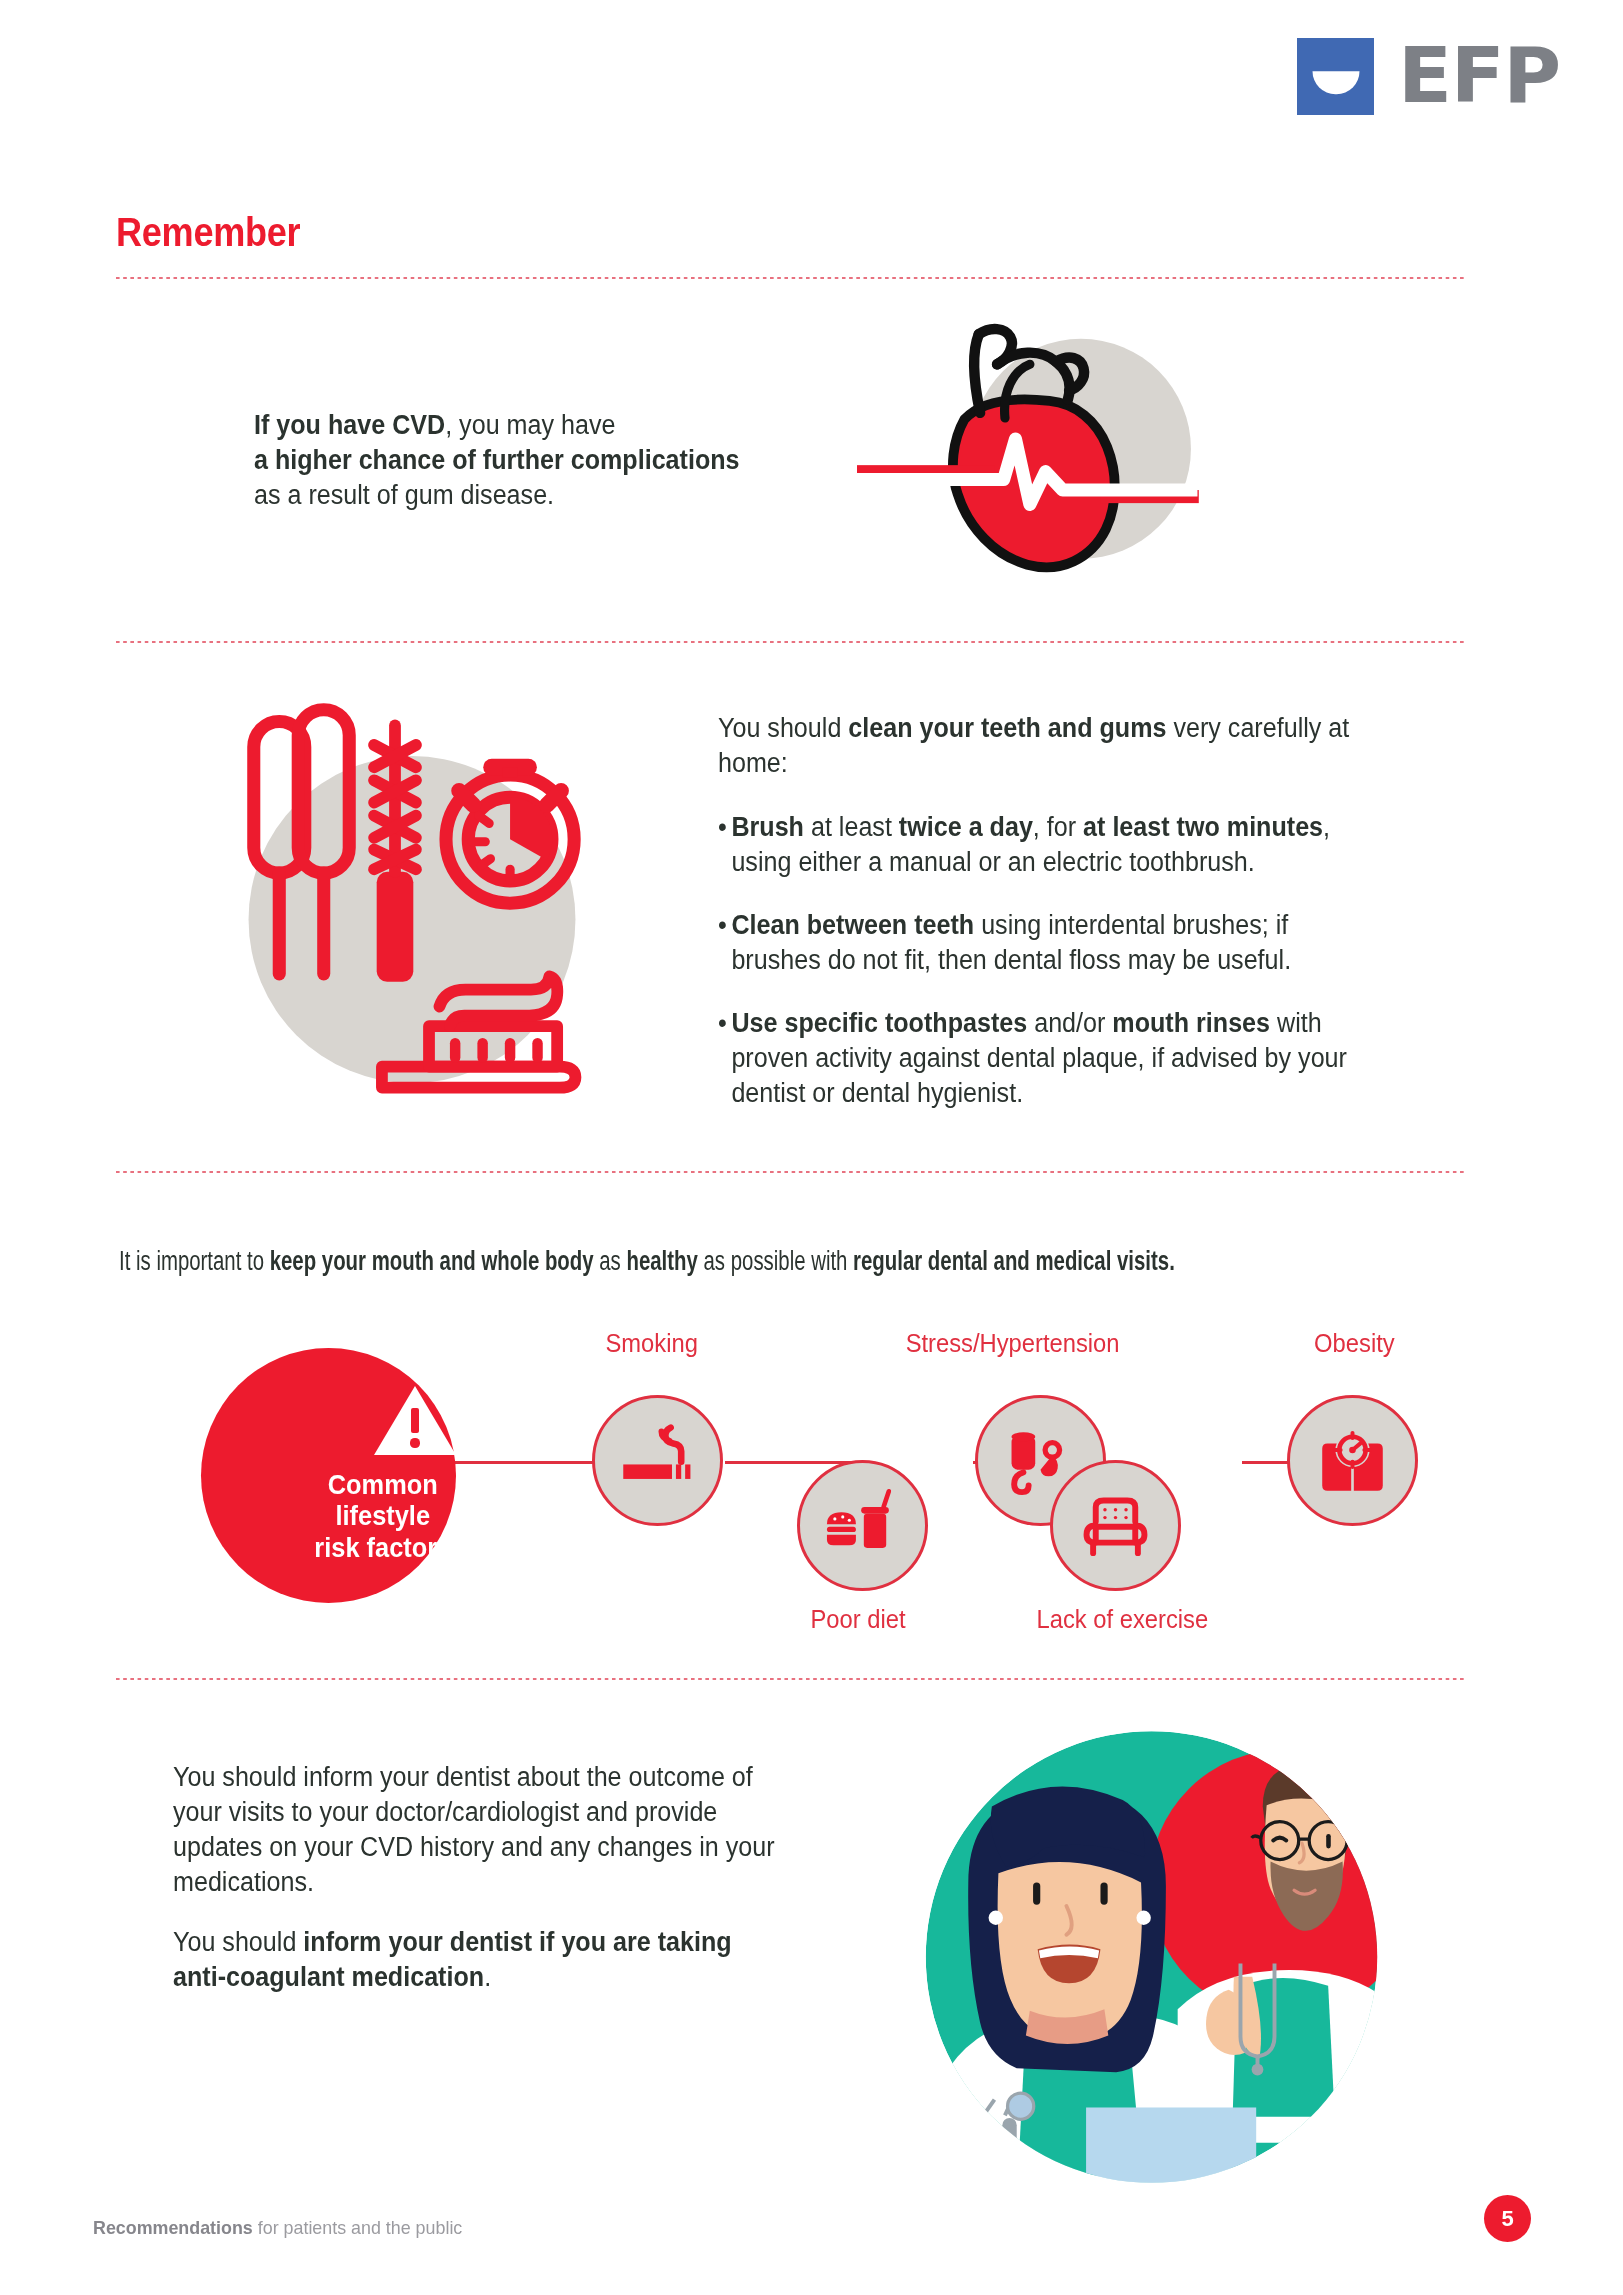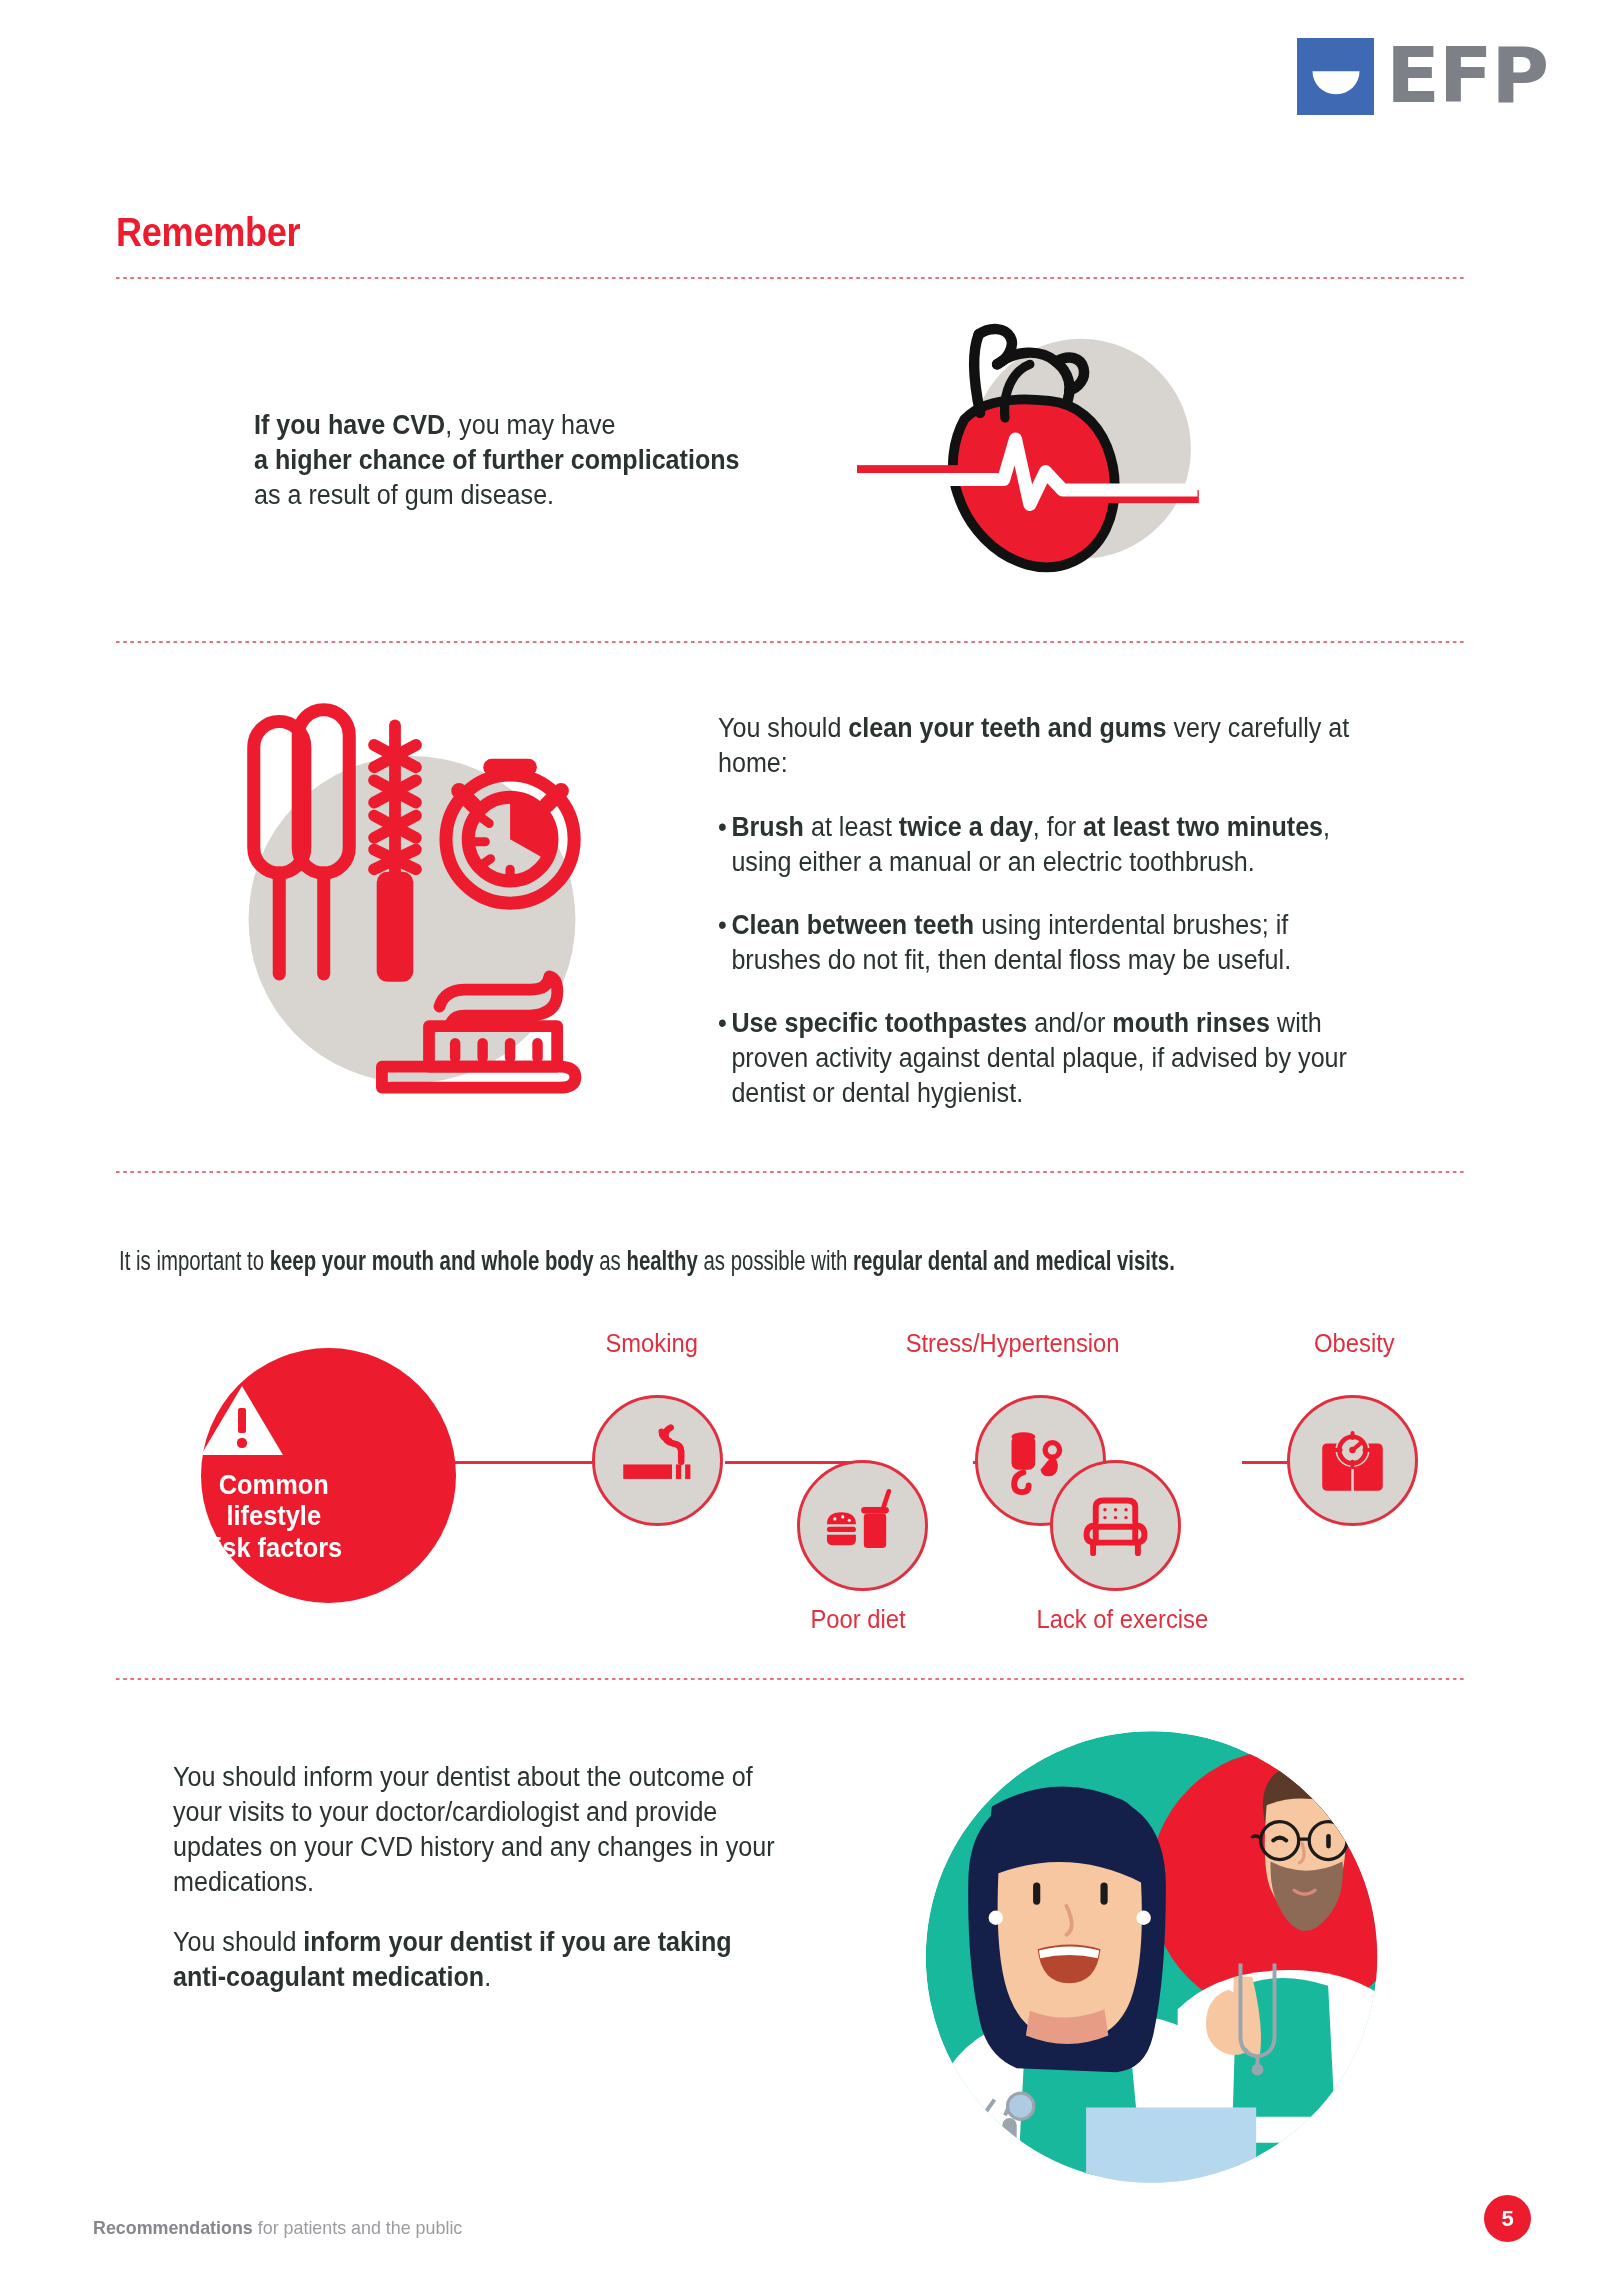--- a/index.html
+++ b/index.html
@@ -7,21 +7,21 @@
     width:1623px;height:2295px;
     background:#ffffff;
     font-family:"Liberation Sans", sans-serif;
     color:#2b332f;
     position:relative;
     overflow:hidden;
   }
   .page{position:relative;width:1623px;height:2295px;}
 
   
-  .logo{position:absolute;left:1297px;top:38px;display:flex;align-items:center;gap:12px;}
+  .logo{position:absolute;left:1297px;top:38px;display:flex;align-items:center;gap:24px;}
   .logo-mark{width:77px;height:77px;background:#4069b3;position:relative;}
   .logo-mark .smile{
     position:absolute;left:50%;top:58%;transform:translate(-50%,-50%);
     width:47px;height:23.6px;background:#ffffff;
     border-radius:0 0 47px 47px;
   }
   .logo-word{
     font-size:76px;line-height:.82;font-weight:bold;color:#7d8086;
     letter-spacing:-1.3px;font-family:"DejaVu Sans", sans-serif;
     transform:scaleX(1.04);transform-origin:left center;
@@ -76,21 +76,21 @@
     transform:scaleX(.755);transform-origin:left top;
   }
   .s3-line b{font-weight:bold;}
 
   .diagram{position:absolute;left:116px;top:1309px;width:1361px;height:308px;}
   .connector{position:absolute;height:3.3px;background:#e03040;top:152px;}
 
   .hub{
     position:absolute;left:85px;top:39px;width:255px;height:255px;
     border-radius:50%;background:#ed1b2e;
-    display:flex;flex-direction:column;align-items:flex-start;justify-content:center;
+    display:flex;flex-direction:column;align-items:flex-end;justify-content:center;
   }
   .hub .tri{
     width:0;height:0;border-left:41px solid transparent;border-right:41px solid transparent;
     border-bottom:69px solid #ffffff;position:relative;margin-bottom:14.4px;
   }
   .hub .tri:after{
     content:"";position:absolute;left:-3.9px;top:22px;width:7.9px;height:25px;
     background:#ed1b2e;border-radius:2px;
   }
   .hub .tri:before{

